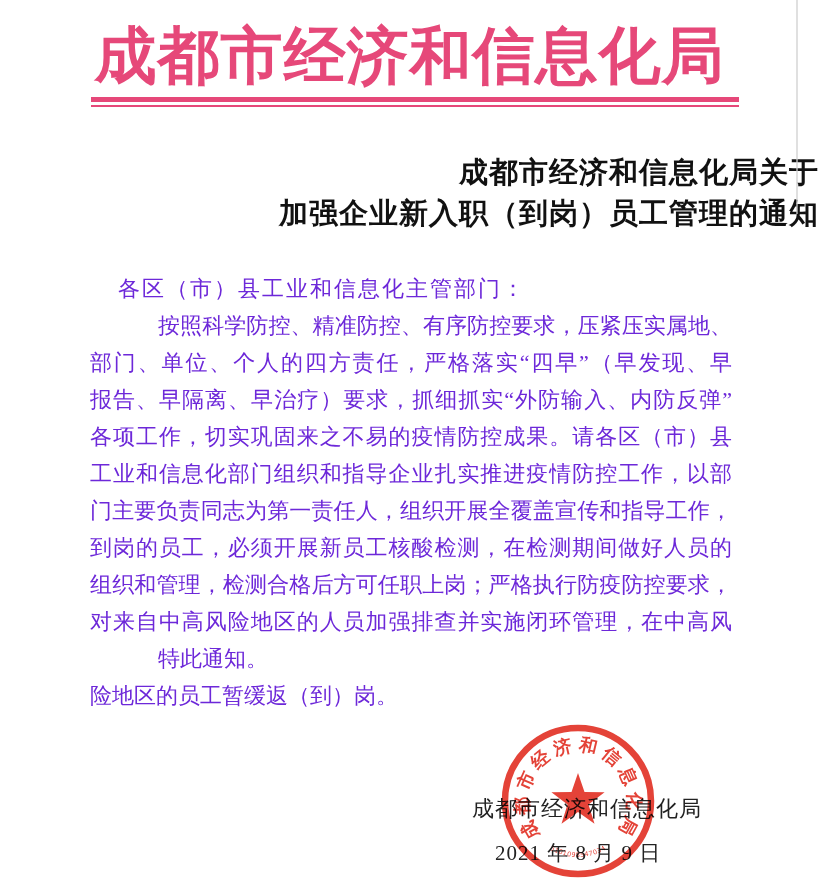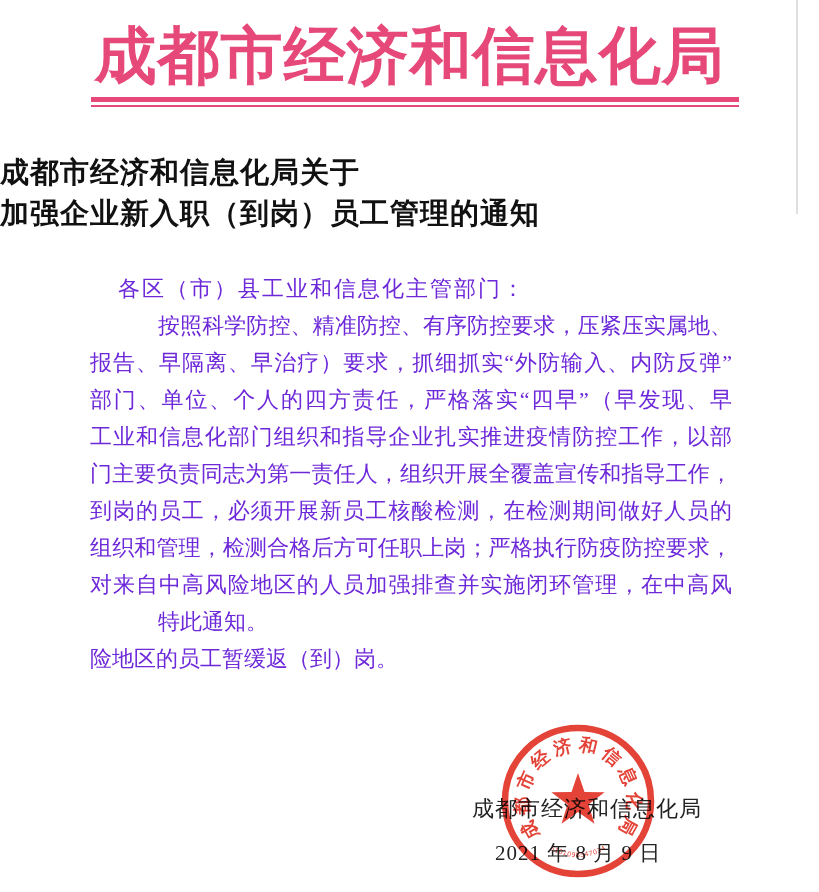--- a/index.html
+++ b/index.html
@@ -16,21 +16,21 @@
     text-align:center;font-size:62px;line-height:84px;font-weight:bold;
     letter-spacing:1px;white-space:nowrap;
   }
   .header-rule{position:absolute;left:91px;width:648px;}
   .header-rule .thick{height:5px;}
   .header-rule .gap{height:3px;background:#ffffff;}
   .header-rule .thin{height:2px;}
 
   
   .doc-title{
-    position:absolute;top:152px;left:0;width:100%;text-align:left;
+    position:absolute;top:152px;left:0;width:100%;text-align:right;
     font-family:"Liberation Sans","DejaVu Sans",sans-serif;
     font-weight:bold;color:#111;font-size:29px;line-height:41px;letter-spacing:1px;
   }
 
   
   .body-text{
     position:absolute;top:270px;left:90px;width:642px;
     color:#6d28d9;font-size:22px;
   }
   .body-text .ln{
@@ -83,22 +83,23 @@
   </div>
 
   <div class="doc-title">
     <div>成都市经济和信息化局关于</div>
     <div>加强企业新入职（到岗）员工管理的通知</div>
   </div>
 
   <div class="body-text">
     <div class="ln salutation">各区（市）县工业和信息化主管部门：</div>
     <div class="ln jl indent">按照科学防控、精准防控、有序防控要求，压紧压实属地、</div>
+    <div class="ln jl">部门、单位、个人的四方责任，严格落实“四早”（早发现、早</div>
     <div class="ln jl">报告、早隔离、早治疗）要求，抓细抓实“外防输入、内防反弹”</div>
-    <div class="ln jl">部门、单位、个人的四方责任，严格落实“四早”（早发现、早</div>
+    <div class="ln jl">各项工作，切实巩固来之不易的疫情防控成果。请各区（市）县</div>
     <div class="ln jl">工业和信息化部门组织和指导企业扎实推进疫情防控工作，以部</div>
     <div class="ln jl">门主要负责同志为第一责任人，组织开展全覆盖宣传和指导工作，</div>
     <div class="ln jl">到岗的员工，必须开展新员工核酸检测，在检测期间做好人员的</div>
     <div class="ln jl">组织和管理，检测合格后方可任职上岗；严格执行防疫防控要求，</div>
     <div class="ln jl">对来自中高风险地区的人员加强排查并实施闭环管理，在中高风</div>
     <div class="ln indent">特此通知。</div>
     <div class="ln">险地区的员工暂缓返（到）岗。</div>
   </div>
 
   <div class="sig-org">成都市经济和信息化局</div>

